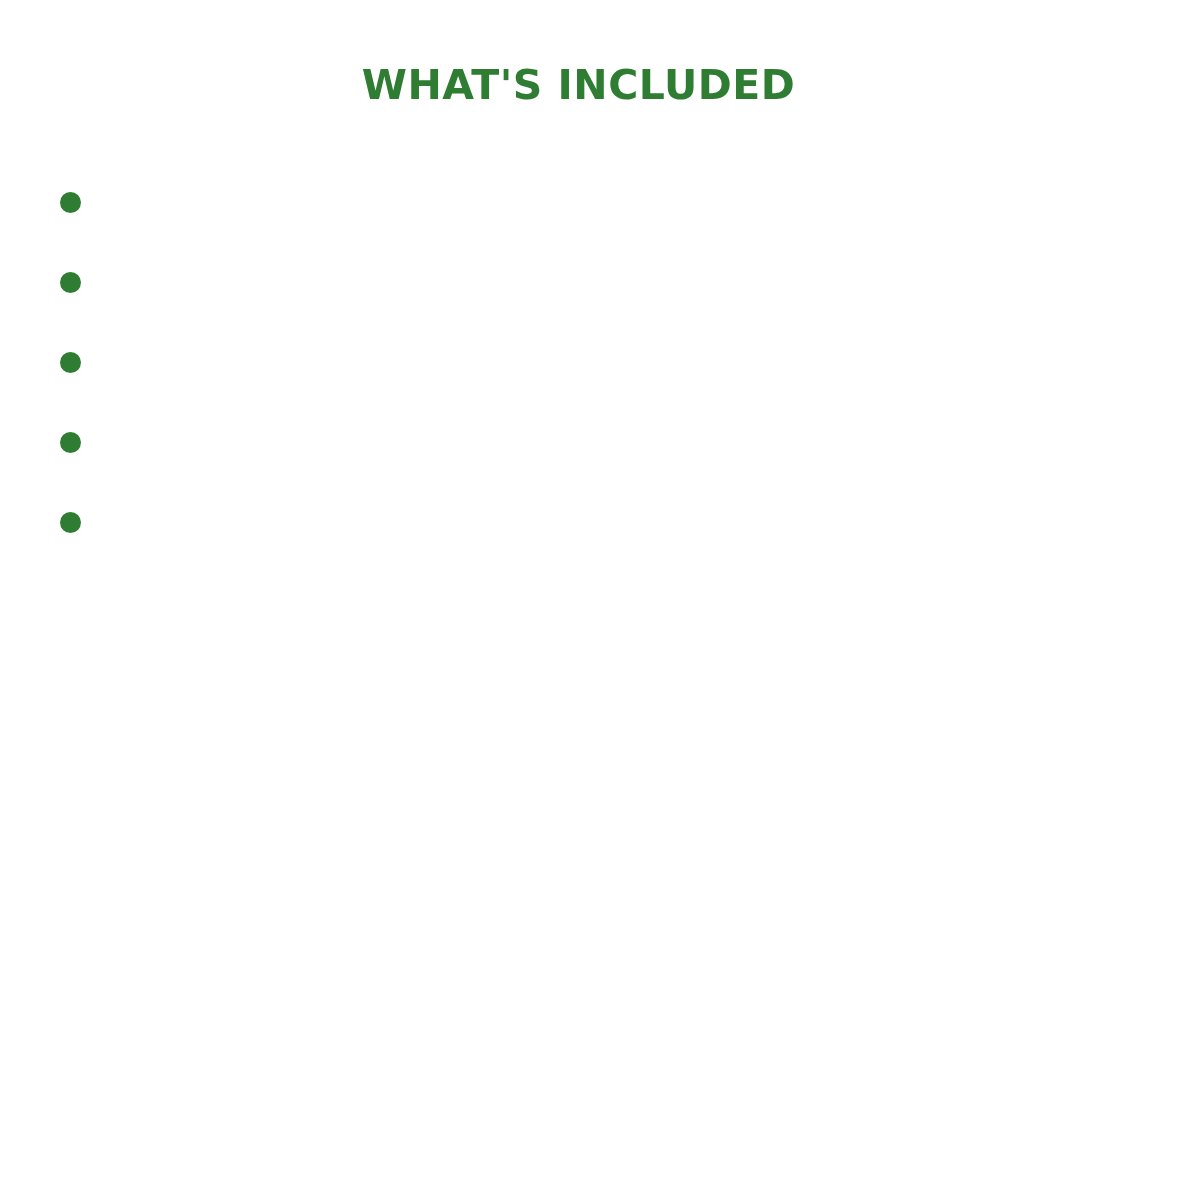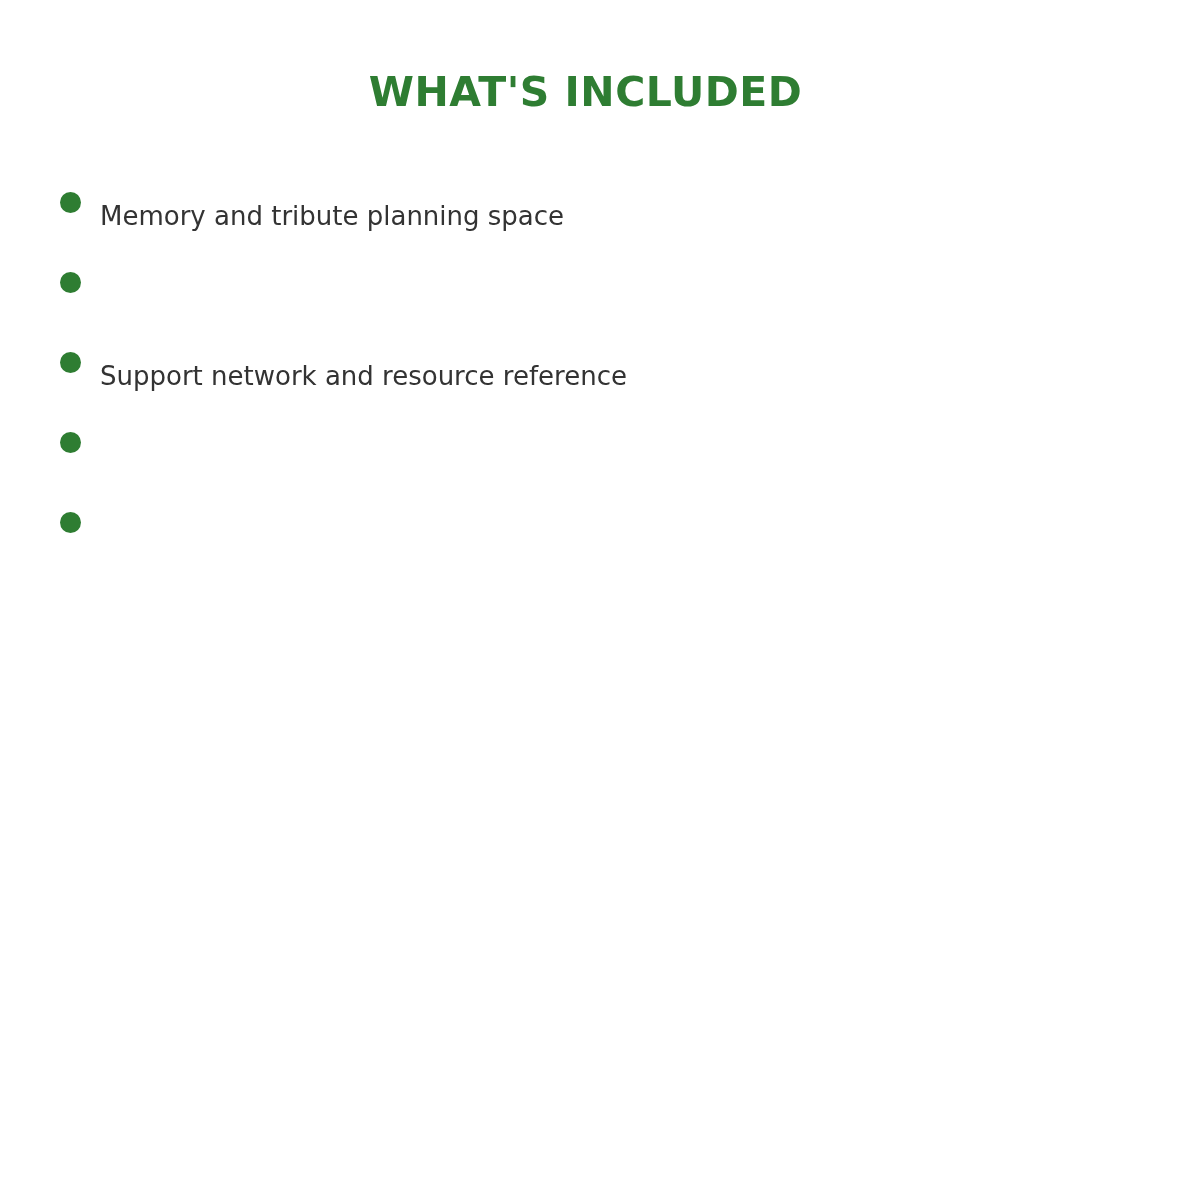--- a/index.html
+++ b/index.html
@@ -18,21 +18,21 @@
       position: absolute;
       top: 56px;
       left: 0;
       width: 1069px;
       text-align: center;
       font-family: "DejaVu Sans", sans-serif;
       font-weight: bold;
       font-size: 41px;
       line-height: 50px;
       color: #2e7d32;
-      margin: 11px;
+      margin: 4px;
       letter-spacing: 0.5px;
       padding-left: 40px;
     }
     .list {
       position: absolute;
       top: 0;
       left: 0;
       margin: 0;
       padding: 0;
       list-style: none;
@@ -64,28 +64,26 @@
     }
   </style>
 </head>
 <body>
 
 <h1 class="title">WHAT'S INCLUDED</h1>
 
 <ul class="list">
   <li class="item" style="top:192px;">
     <span class="bullet"></span>
-    <span class="label">Memory and tribute planning space</span>
   </li>
   <li class="item" style="top:272px;">
     <span class="bullet"></span>
   </li>
   <li class="item" style="top:352px;">
     <span class="bullet"></span>
-    <span class="label">Support network and resource reference</span>
   </li>
   <li class="item" style="top:432px;">
     <span class="bullet"></span>
   </li>
   <li class="item" style="top:512px;">
     <span class="bullet"></span>
   </li>
 </ul>
 
 </body></html>

